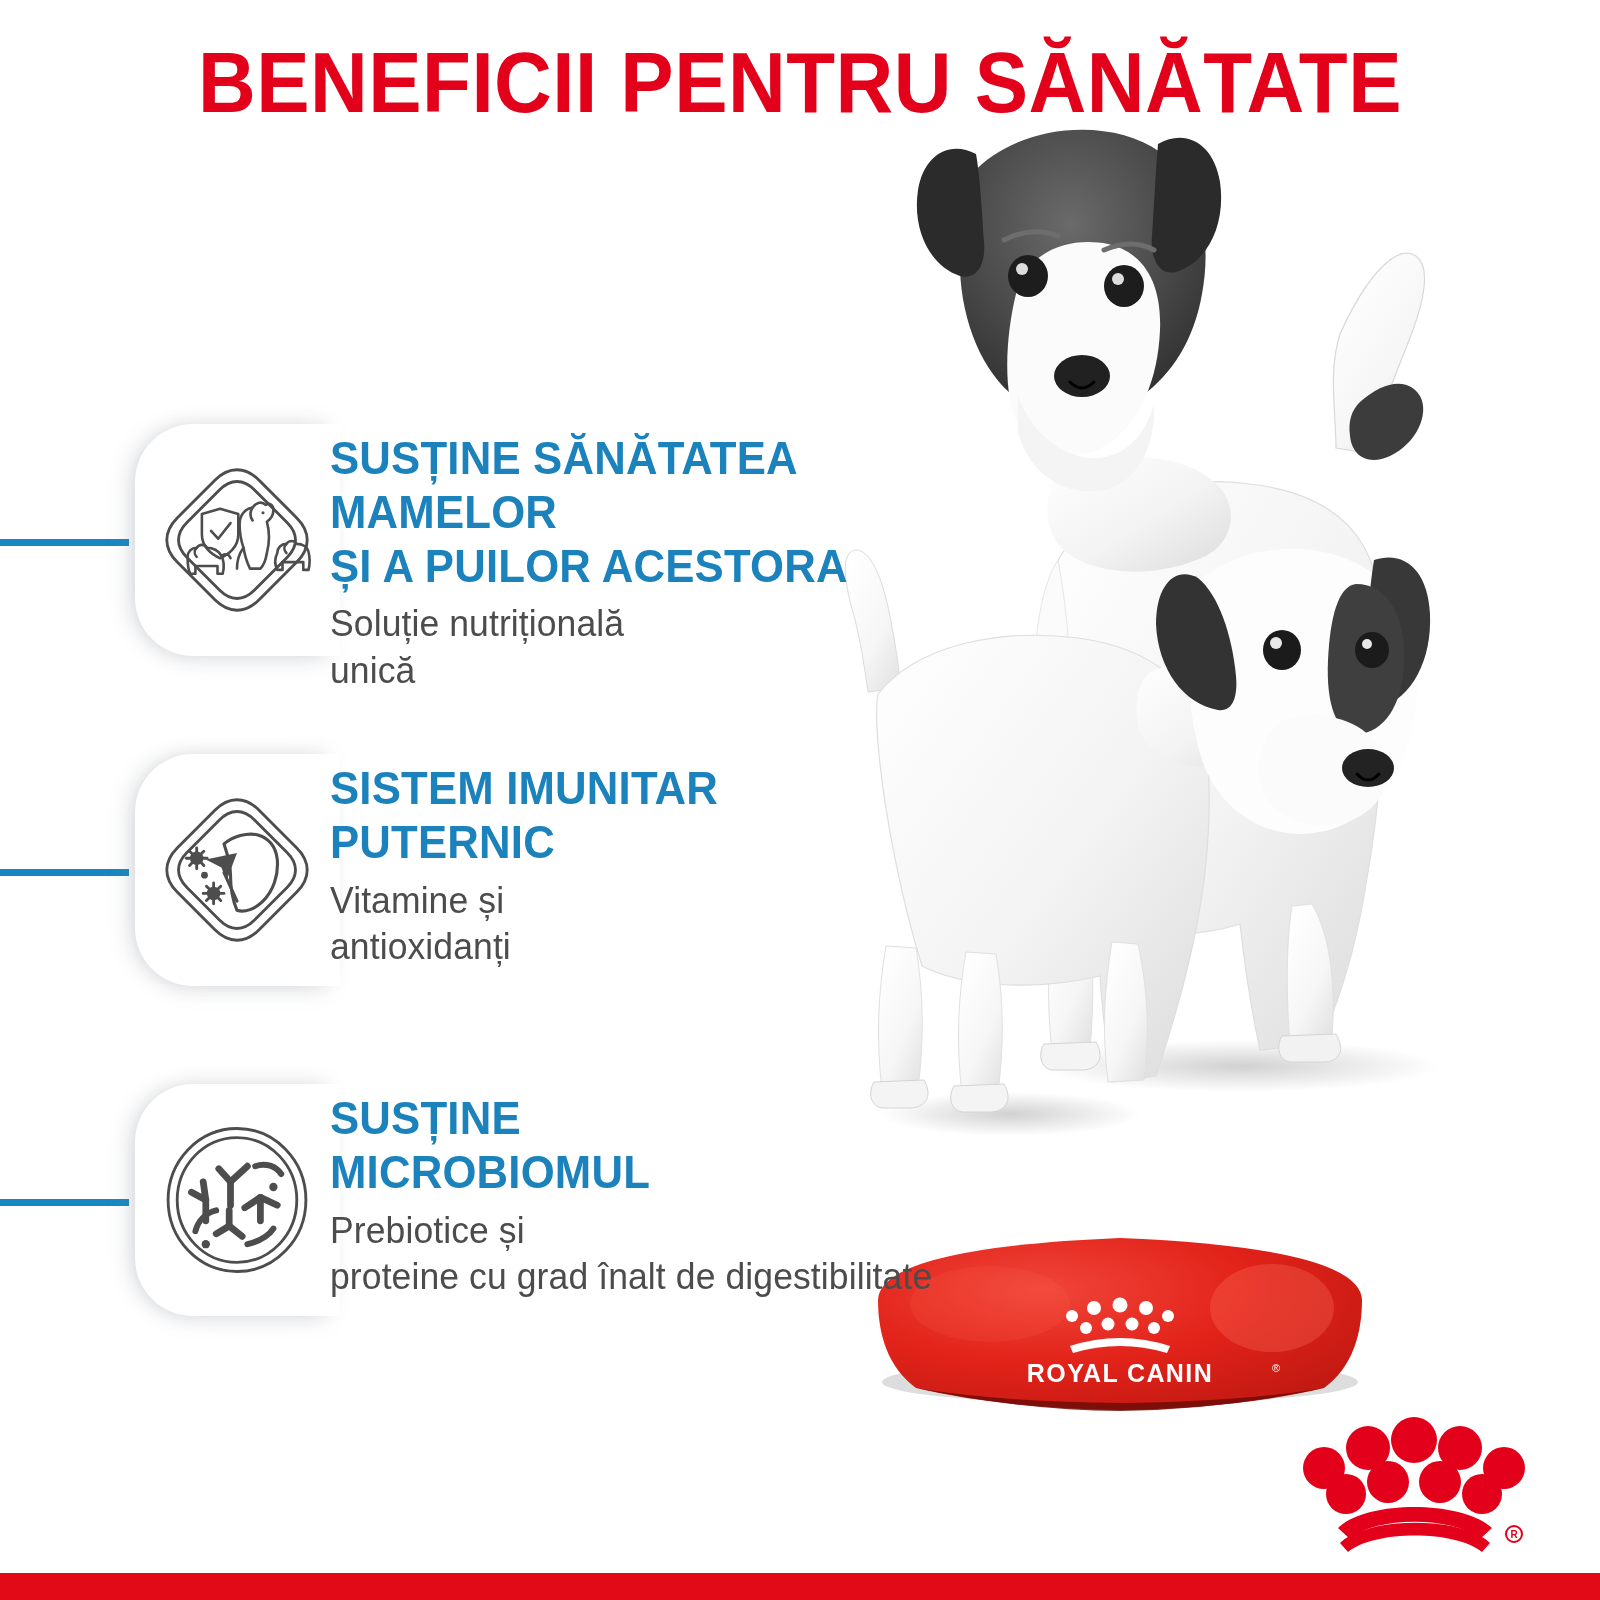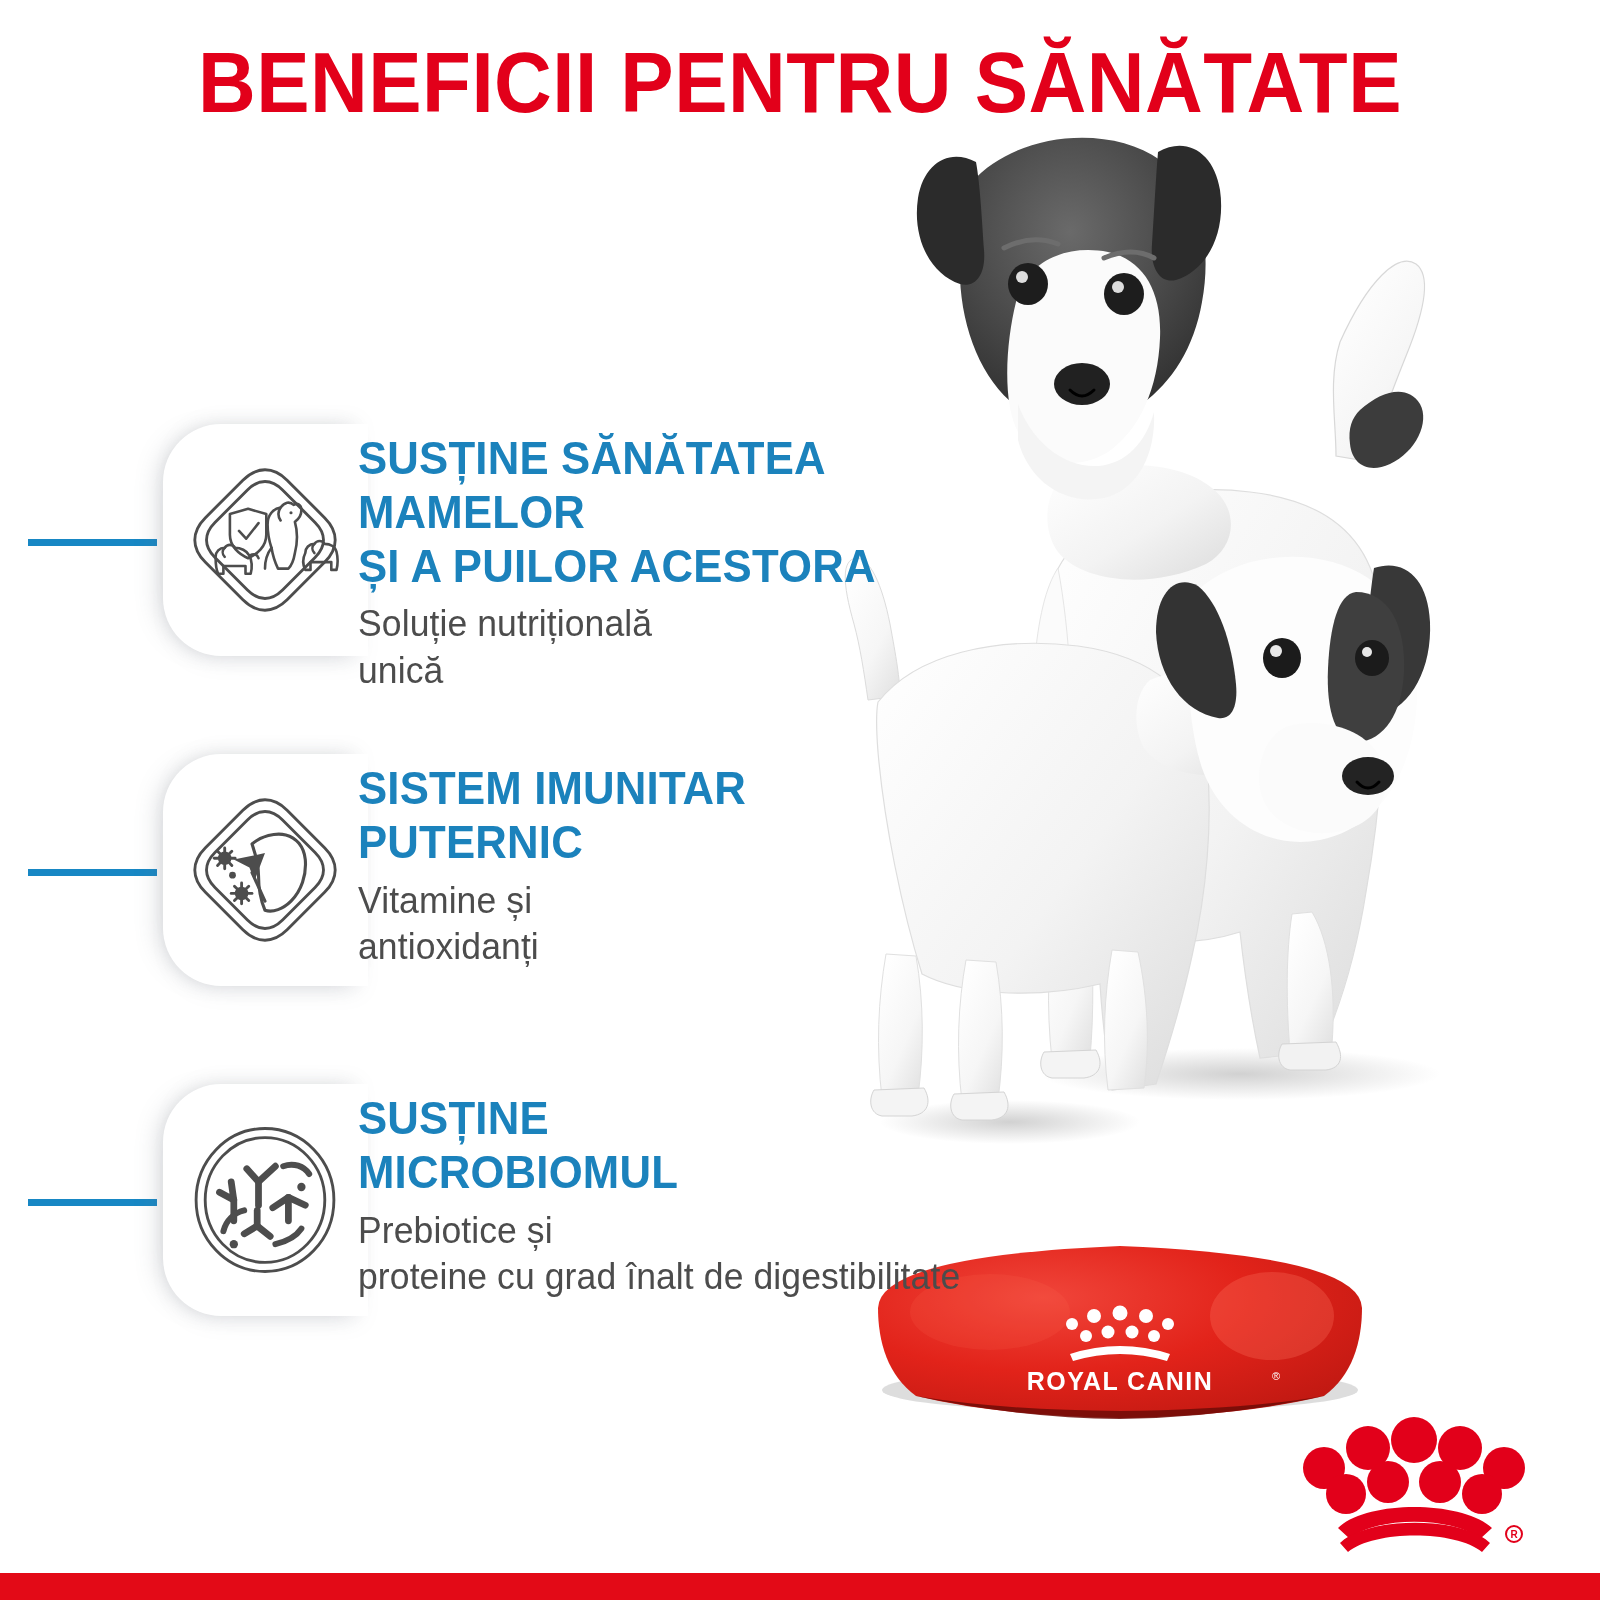--- a/index.html
+++ b/index.html
@@ -34,21 +34,20 @@
     white-space: nowrap;
   }
 
   
   .benefits {
     position: absolute;
     left: 0;
     top: 0;
     width: 1000px;
     height: 1600px;
-    margin-left: 28px;
   }
   .benefit {
     position: absolute;
     left: 0;
     width: 1000px;
   }
   .benefit.b1 { top: 424px; }
   .benefit.b2 { top: 754px; }
   .benefit.b3 { top: 1084px; }
 
@@ -113,21 +112,21 @@
     transform: scaleX(0.96);
     transform-origin: left top;
     margin: 0;
     white-space: pre-line;
   }
 
   
   .photo {
     position: absolute;
     right: 0;
-    top: 12px;
+    top: 4px;
     width: 780px;
     height: 1420px;
     overflow: hidden;
     pointer-events: none;
   }
   .photo svg { position: absolute; right: 0; top: 0; }
 
   
   .rc-logo {
     position: absolute;

